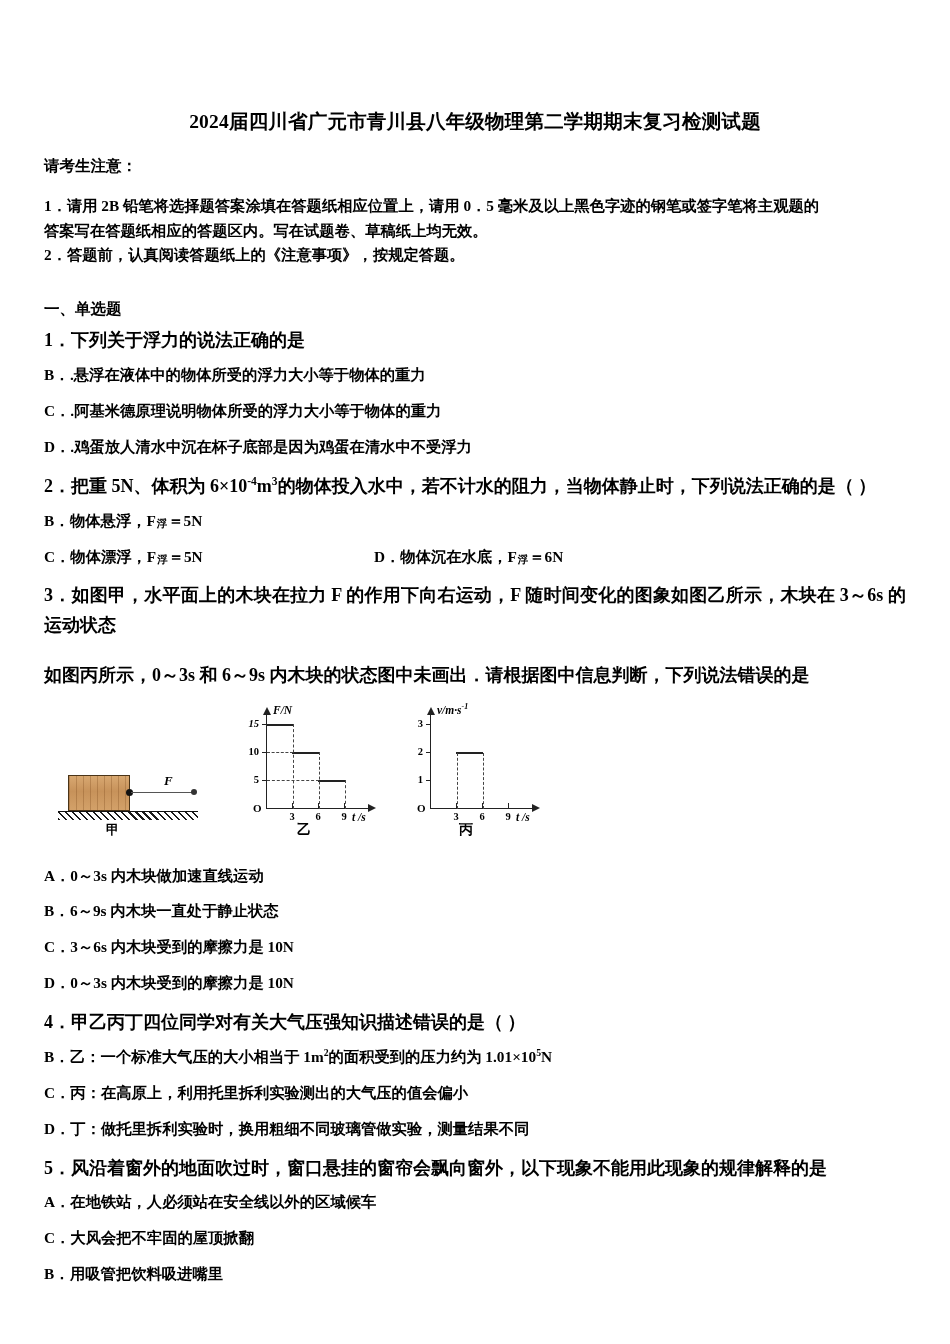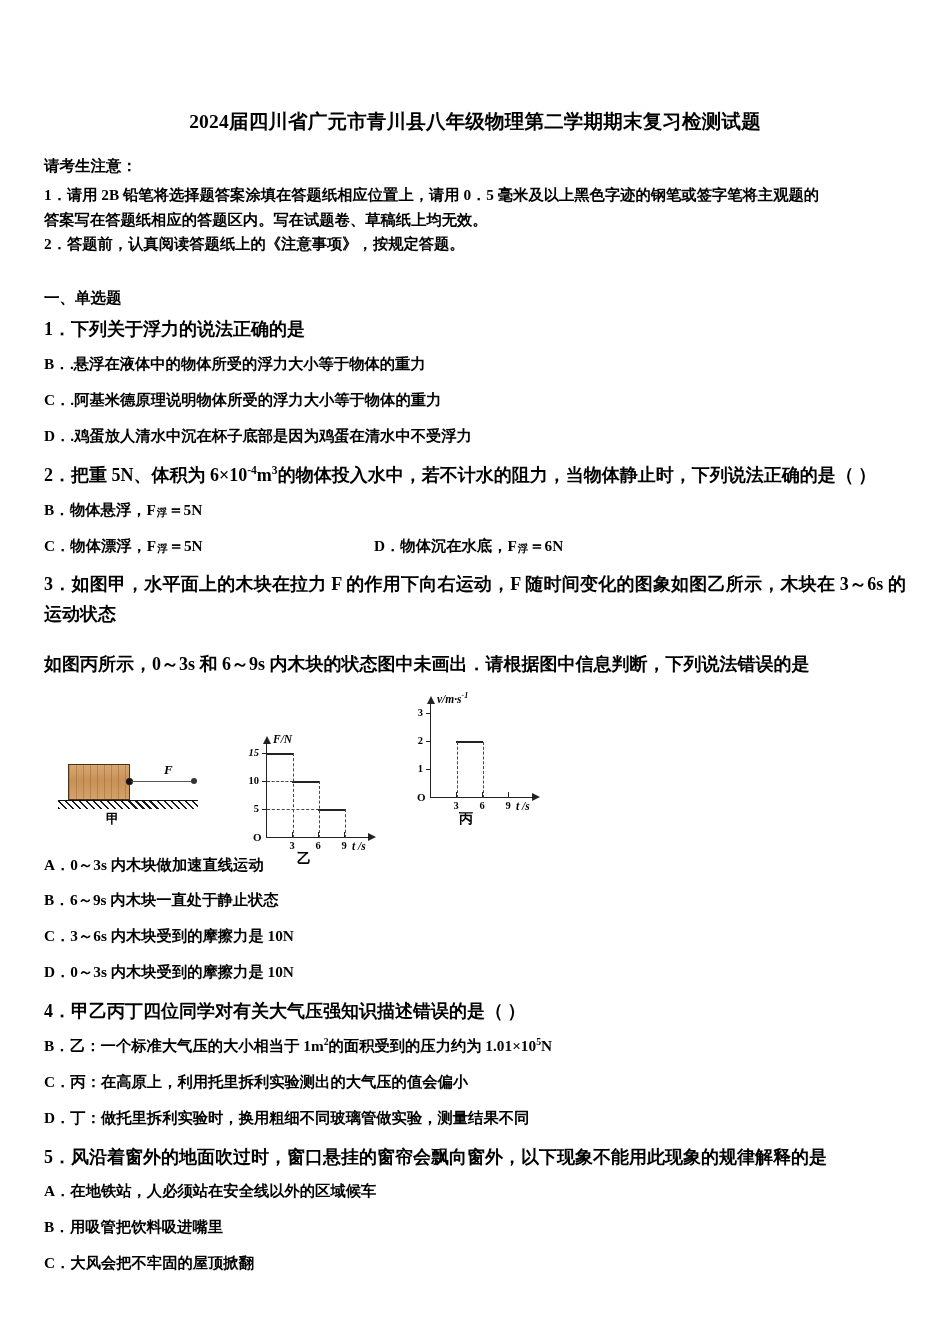--- a/index.html
+++ b/index.html
@@ -33,21 +33,21 @@
     font-weight: bold;
     text-align: center;
     letter-spacing: 0.2px;
     margin: 0 0 22px 0;
     line-height: 1.2;
   }
 
   .notice-head {
     font-size: 15.5px;
     font-weight: bold;
-    margin: 0 0 5px 0;
+    margin: 0 0 16px 0;
     line-height: 1.45;
   }
   .notice-line {
     font-size: 15.3px;
     font-weight: bold;
     line-height: 1.62;
     text-align: justify;
     margin: 0;
   }
   .notice-block { margin-bottom: 3px; }
@@ -181,21 +181,21 @@
   }
   .cap-jia { left: 54px; top: 62px; }
 
   
   .graph {
     position: absolute;
     top: 6px;
     width: 150px;
     height: 132px;
   }
-  .g-yi  { left: 196px; margin-top: 40px; }
+  .g-yi  { left: 196px; }
   .g-bing{ left: 360px; }
 
   .axis-y {
     position: absolute;
     left: 26px;
     top: 6px;
     width: 1.4px;
     height: 96px;
     background: #222;
   }
@@ -439,18 +439,18 @@
     <div>
       <div class="q-stem"><span>4．</span><span>甲乙丙丁四位同学对有关大气压强知识描述错误的是（     ）</span></div>
       <div class="opt"><span class="opt-label">B．</span><span>乙：一个标准大气压的大小相当于 1m</span><sup>2</sup><span>的面积受到的压力约为 1.01×10</span><sup>5</sup><span>N</span></div>
       <div class="opt"><span class="opt-label">C．</span><span>丙：在高原上，利用托里拆利实验测出的大气压的值会偏小</span></div>
       <div class="opt"><span class="opt-label">D．</span><span>丁：做托里拆利实验时，换用粗细不同玻璃管做实验，测量结果不同</span></div>
     </div>
 
     <div>
       <div class="q-stem"><span>5．</span><span>风沿着窗外的地面吹过时，窗口悬挂的窗帘会飘向窗外，以下现象不能用此现象的规律解释的是</span></div>
       <div class="opt"><span class="opt-label">A．</span><span>在地铁站，人必须站在安全线以外的区域候车</span></div>
+      <div class="opt"><span class="opt-label">C．</span><span>大风会把不牢固的屋顶掀翻</span></div>
       <div class="opt"><span class="opt-label">B．</span><span>用吸管把饮料吸进嘴里</span></div>
-      <div class="opt"><span class="opt-label">C．</span><span>大风会把不牢固的屋顶掀翻</span></div>
     </div>
 
   </div>
 </div>
 
 </body></html>

